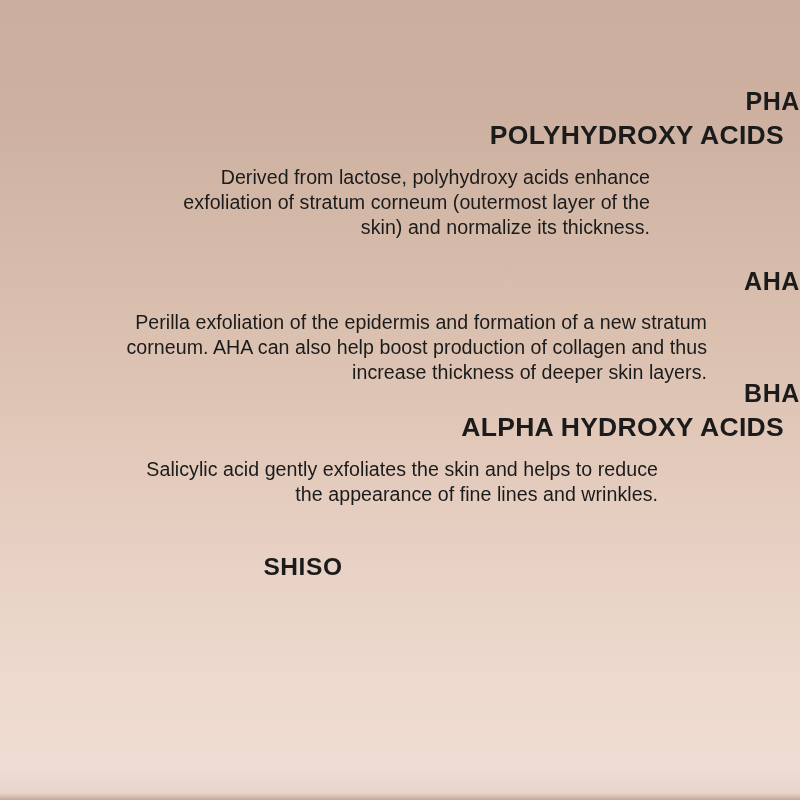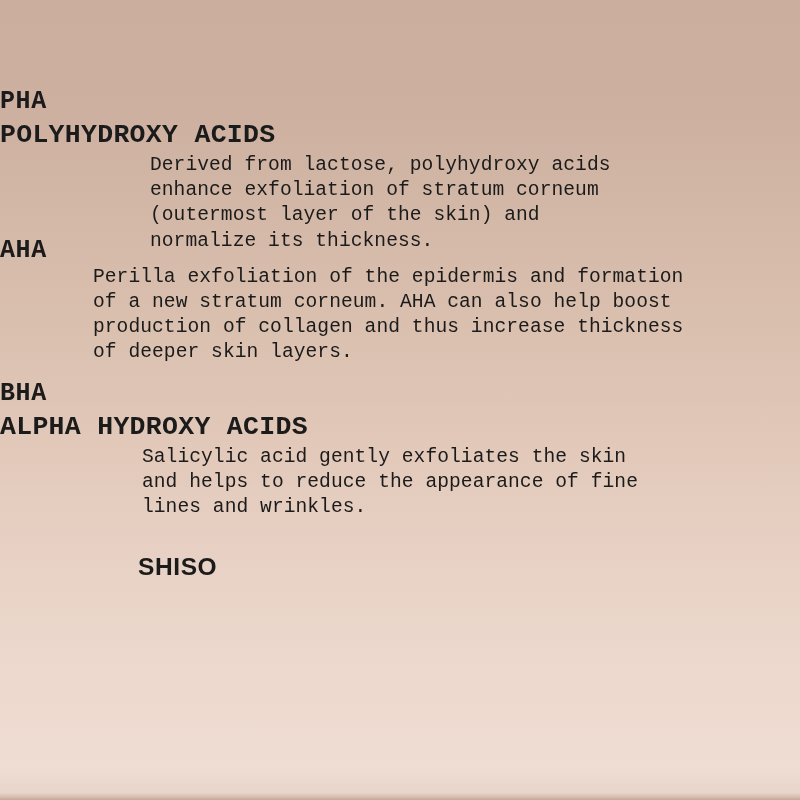--- a/index.html
+++ b/index.html
@@ -30,22 +30,21 @@
                 #E6D2C8 100%);
     color: #1b1b1b;
     -webkit-font-smoothing: antialiased;
   }
 
   
   .block {
     position: absolute;
     left: 0;
     width: 800px;
-    text-align: left;
-    font-family: Liberation Mono, monospace;
+    text-align: right;
   }
 
   .abbr {
     font-size: 25px;
     font-weight: 700;
     letter-spacing: 0.6px;
     line-height: 1.1;
     margin: 0;
   }
 
@@ -55,47 +54,48 @@
     letter-spacing: 0.3px;
     line-height: 1.22;
     margin: 3px 16px 2px 0;
     white-space: nowrap;
   }
 
   .desc {
     font-size: 19.6px;
     font-weight: 400;
     line-height: 1.29;
-    margin: 0 auto;
+    margin: 14px auto;
     letter-spacing: 0.05px;
   }
 
   #block-pha      { top: 88px; }
   #block-pha .desc { width: 500px; }
 
-  #block-aha      { top: 237px; }
+  #block-aha      { top: 268px; }
   #block-aha .desc { width: 614px; }
 
   #block-bha      { top: 380px; }
   #block-bha .desc { width: 516px; }
 
   
   #block-shiso {
     position: absolute;
     top: 528px;
     left: 0;
     width: 800px;
     height: 230px;
   }
 
   #shiso-text {
     position: absolute;
     left: 138px;
     top: 26px;
     width: 330px;
+    text-align: center;
   }
 
   #shiso-text .abbr {
     font-size: 24.5px;
     margin-bottom: 5px;
   }
 
   #shiso-text .desc {
     width: 320px;
     font-size: 19.6px;

